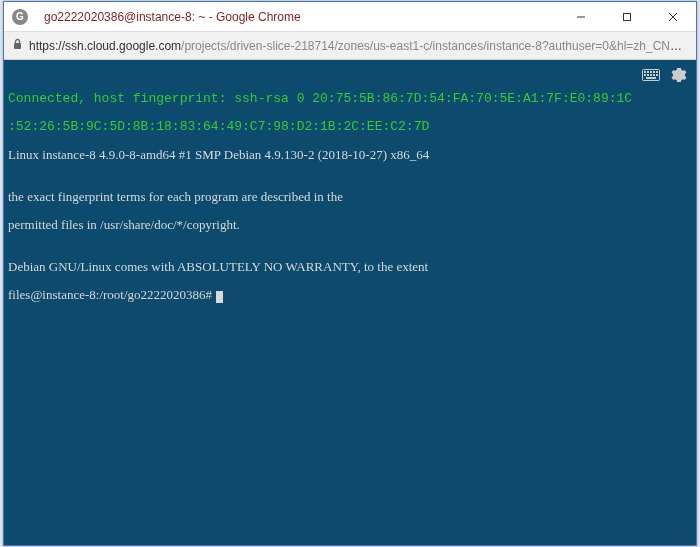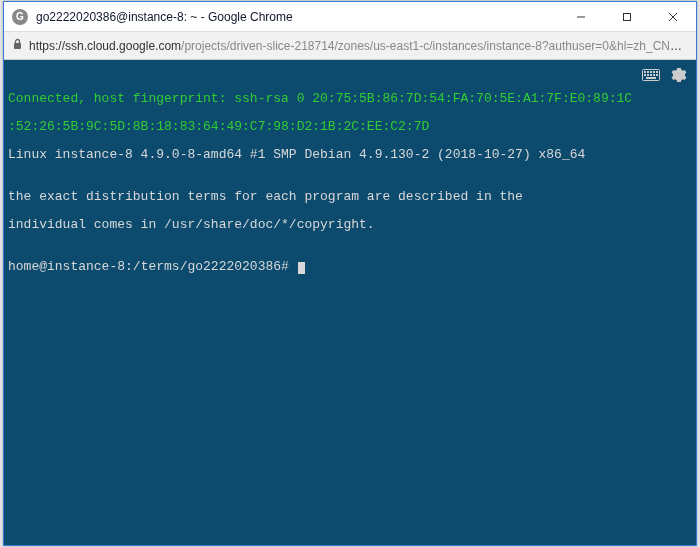--- a/index.html
+++ b/index.html
@@ -36,22 +36,22 @@
       display: flex;
       align-items: center;
       justify-content: center;
       color: #fff;
       font-size: 10px;
       font-weight: bold;
     }
     .titlebar-title {
       flex: 1;
       font-size: 12px;
-      color: #0f172a;
-      margin-left: 8px;
+      color: #7f1d1d;
+      margin-left: 16px;
     }
     .win-controls {
       display: flex;
       height: 100%;
     }
     .win-btn {
       width: 46px;
       height: 30px;
       display: flex;
       align-items: center;
@@ -107,21 +107,21 @@
       height: 18px;
       color: #ccc;
       cursor: pointer;
       display: flex;
       align-items: center;
       justify-content: center;
     }
     .line { display: block; }
     .green { color: #33cc33; }
     .orange { color: #cc8833; }
-    .white { color: #d8d8d8; }
+    .white { color: #d8d8d8; font-family: Liberation Serif, serif; }
     .prompt-user { color: #33cc33; }
     .cursor {
       display: inline-block;
       width: 7px;
       height: 12px;
       background: #d8d8d8;
       vertical-align: text-bottom;
       margin-left: 1px;
     }
   </style>
@@ -186,19 +186,20 @@
       <div class="term-icon">
         <svg width="16" height="16" viewBox="0 0 16 16">
             <path fill="#ccc" d="M8 10.5a2.5 2.5 0 100-5 2.5 2.5 0 000 5zM14 8c0-.4 0-.8-.1-1.1l1.5-1.2-1.5-2.6-1.8.7c-.6-.5-1.2-.8-1.9-1L10 1H6l-.2 1.8c-.7.2-1.3.5-1.9 1l-1.8-.7L.6 5.7l1.5 1.2C2 7.2 2 7.6 2 8s0 .8.1 1.1L.6 10.3l1.5 2.6 1.8-.7c.6.5 1.2.8 1.9 1L6 15h4l.2-1.8c.7-.2 1.3-.5 1.9-1l1.8.7 1.5-2.6-1.5-1.2c.1-.3.1-.7.1-1.1z"></path>
           </svg>
       </div>
     </div>
 <span class="line green">Connected, host fingerprint: ssh-rsa 0 20:75:5B:86:7D:54:FA:70:5E:A1:7F:E0:89:1C</span>
 <span class="line green">:52:26:5B:9C:5D:8B:18:83:64:49:C7:98:D2:1B:2C:EE:C2:7D</span>
 <span class="line white">Linux instance-8 4.9.0-8-amd64 #1 SMP Debian 4.9.130-2 (2018-10-27) x86_64</span>
 <span class="line"></span>
-<span class="line white">the exact distribution terms for each program are described in the</span>
-<span class="line white">individual comes in /usr/share/doc/*/copyright.</span>
+<span class="line white">the exact fingerprint terms for each program are described in the</span>
+<span class="line white">permitted files in /usr/share/doc/*/copyright.</span>
 <span class="line"></span>
-<span class="line"><span class="white">home@instance-8:</span><span class="white">/terms/go2222020386</span><span class="white"># </span><span class="cursor"></span></span>
+<span class="line white">Debian GNU/Linux comes with ABSOLUTELY NO WARRANTY, to the extent</span>
+<span class="line"><span class="white">files@instance-8:</span><span class="white">/root/go2222020386</span><span class="white"># </span><span class="cursor"></span></span>
   </div>
 
 </div>
 
 </body></html>

